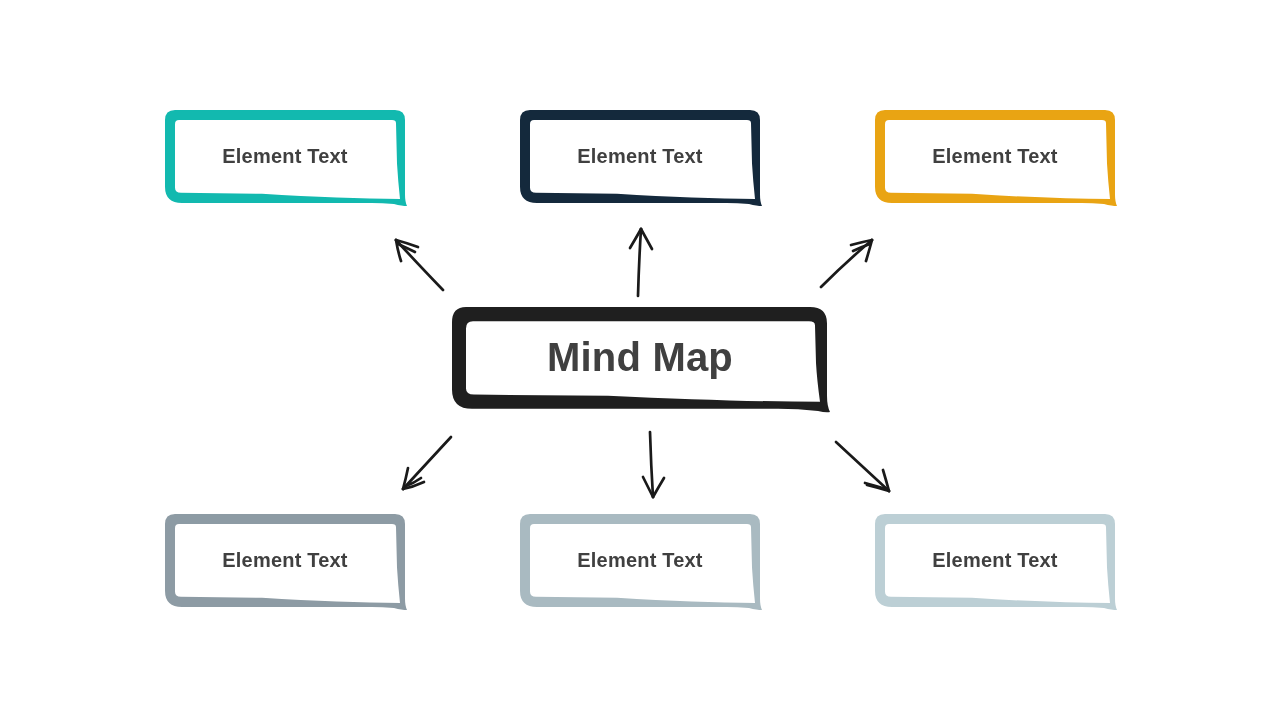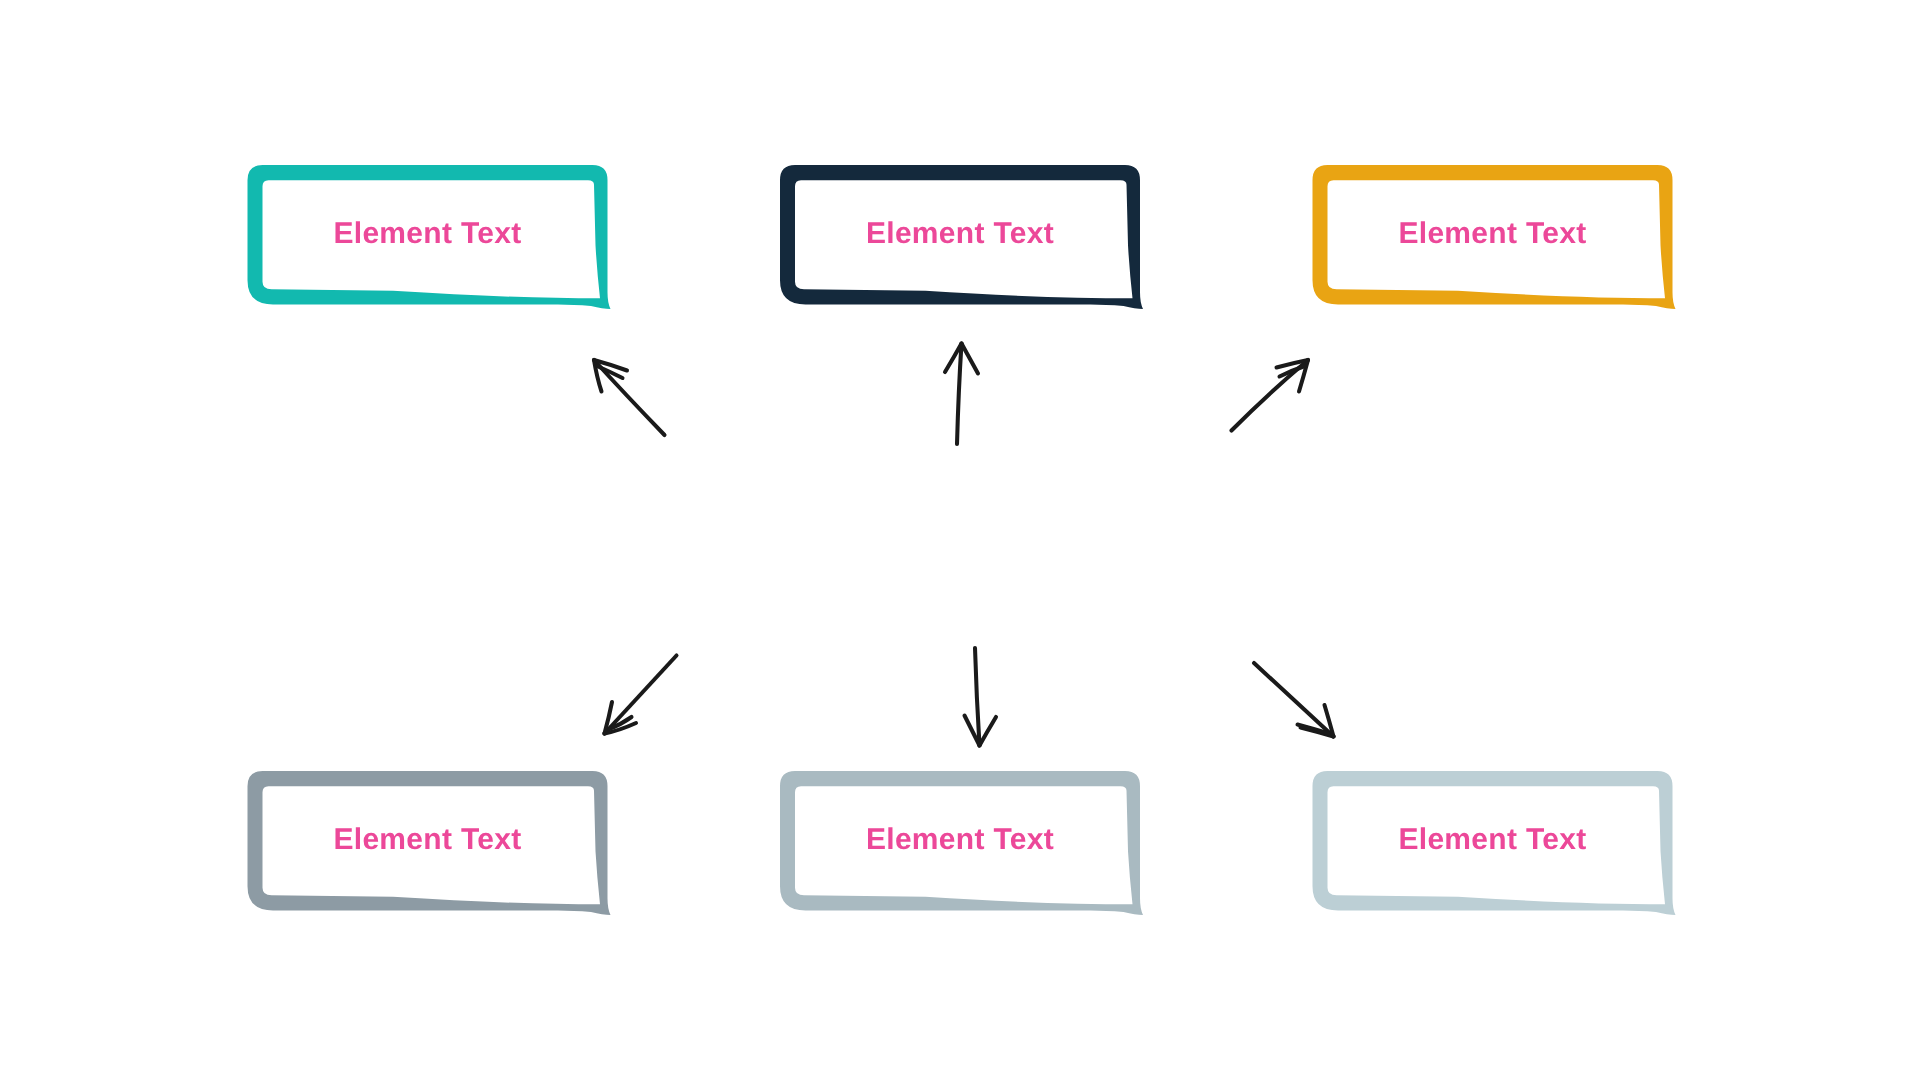--- a/index.html
+++ b/index.html
@@ -25,21 +25,21 @@
     height: 100%;
     display: block;
   }
   .box .box-label {
     position: absolute;
     inset: 0;
     display: flex;
     align-items: center;
     justify-content: center;
     font-weight: 700;
-    color: #ec4899;
+    color: #404040;
     letter-spacing: 0.2px;
     user-select: none;
   }
   .element-box .box-label { font-size: 20px; padding-bottom: 4px; }
   .center-box  .box-label { font-size: 40px; padding-bottom: 6px; }
 
   
   #box-top-left      { left: 162px; top: 108px; width: 246px; height: 100px; }
   #box-top-center    { left: 517px; top: 108px; width: 246px; height: 100px; }
   #box-top-right     { left: 872px; top: 108px; width: 246px; height: 100px; }
@@ -92,20 +92,30 @@
       <path d="M653,497 Q648,487 643,477"></path>
     </g>
     <g>
       <path d="M836,442 Q862,466 889,491"></path>
       <path d="M889,491 Q879,488 867,485"></path>
       <path d="M889,491 Q886,480 883,470"></path>
       <path d="M886,489 Q876,486 865,483"></path>
     </g>
   </svg>
 
+  <div class="box center-box" id="box-center" style="color: rgb(31, 31, 31);">
+    <svg class="frame" viewBox="0 0 384 110" preserveAspectRatio="none">
+      <path fill="currentColor" fill-rule="evenodd" d="
+        M18,3 L362,3 Q379,3 379,19 L379,90 Q379,100 382,106
+        Q378,107 370,105 Q350,103 330,103 L24,103 Q4,103 4,84 L4,18 Q4,3 18,3 Z
+        M25,17 Q18,17 18,24 L18,83 Q18,89 26,89 L160,90 Q290,96 372,96
+        Q369,75 368,58 L367,21 Q367,17 361,17 Z"></path>
+    </svg>
+    <span class="box-label">Mind Map</span>
+  </div>
 
   <div class="box element-box" id="box-top-left" style="color: rgb(18, 185, 175);">
     <svg class="frame" viewBox="0 0 246 99" preserveAspectRatio="none">
       <path fill="currentColor" fill-rule="evenodd" d="
         M13,2 L233,2 Q243,2 243,12 L243,86 Q243,93 245,97
         Q240,97 232,95 Q220,94 210,94 L20,94 Q3,94 3,78 L3,12 Q3,2 13,2 Z
         M17,12 Q13,12 13,16 L13,79 Q13,84 19,84 L100,85 Q180,90 238,90
         Q236,72 235,55 L234,15 Q234,12 230,12 Z"></path>
     </svg>
     <span class="box-label">Element Text</span>

